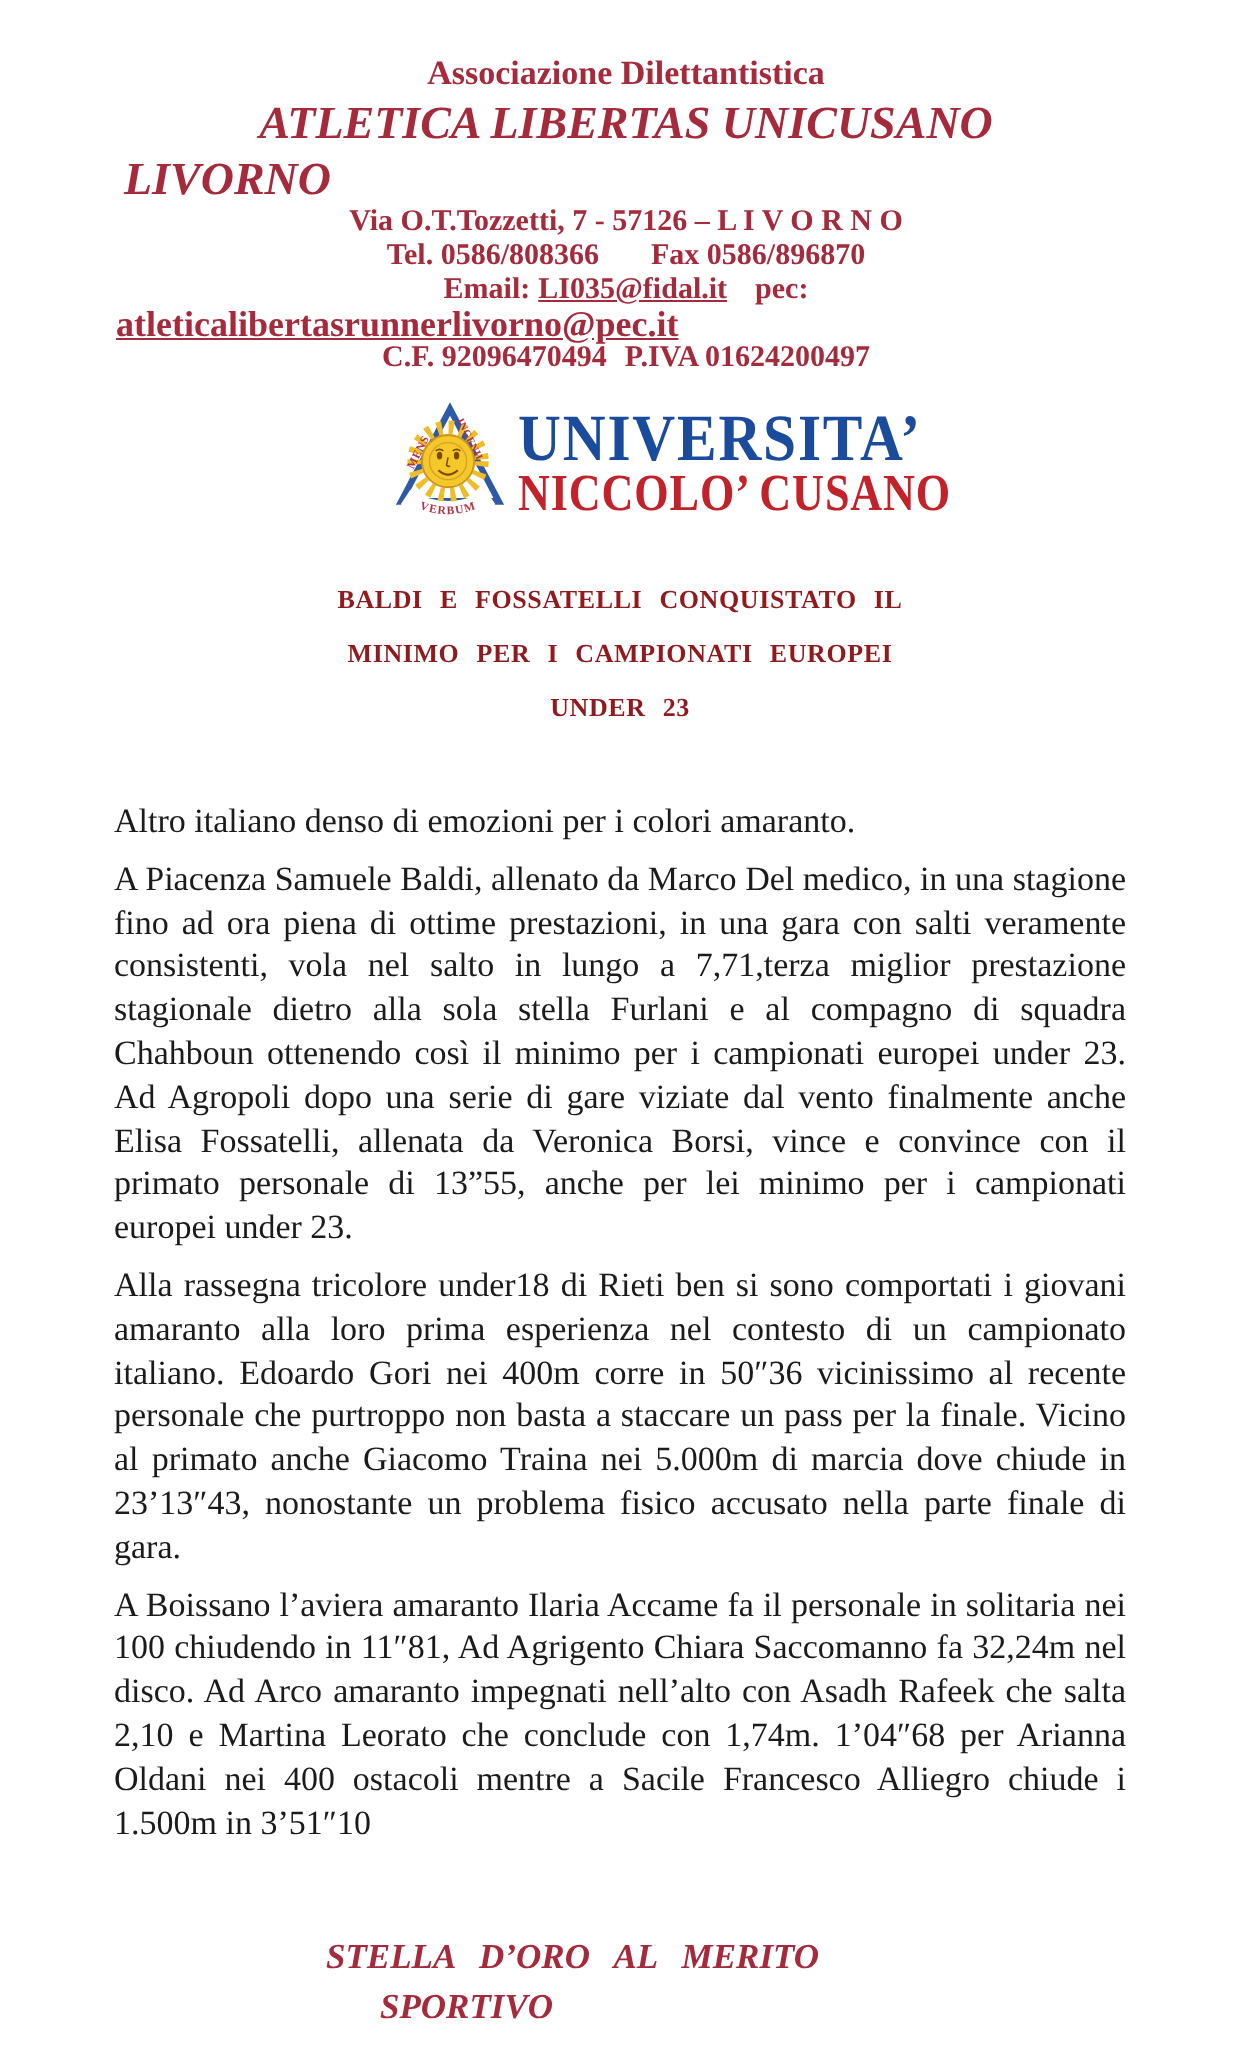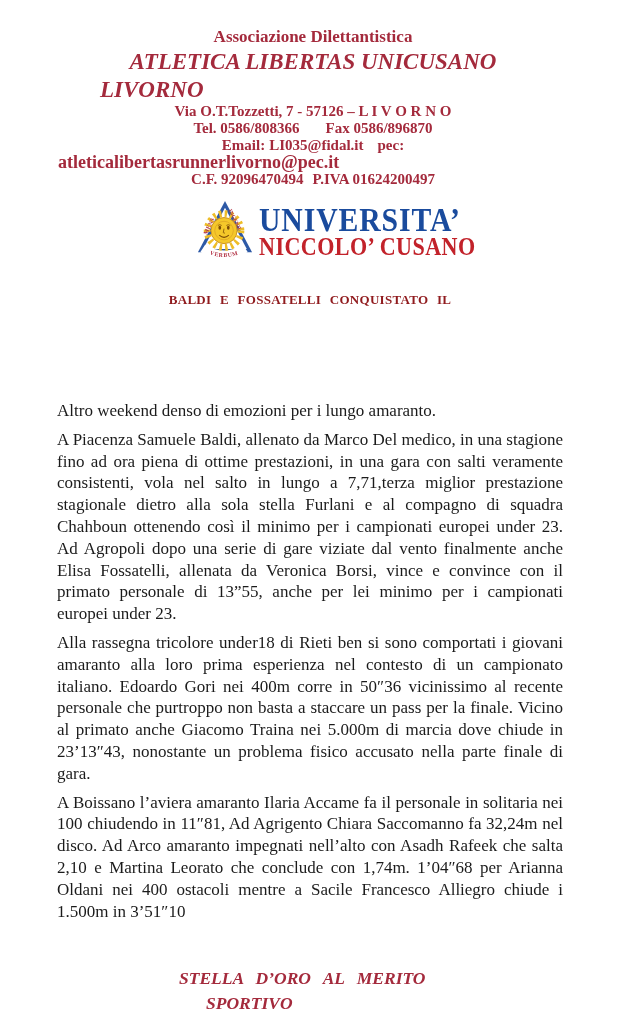--- a/index.html
+++ b/index.html
@@ -7,28 +7,28 @@
   body {
     width:620px; height:1024px;
     position:relative; overflow:hidden;
     font-family:"Liberation Serif", serif;
   }
 
   
   .hdr { position:absolute; top:27px; left:0; width:560px; color:#A42A3C; font-weight:bold; }
   .h-assoc { font-size:17px; line-height:20px; text-align:center; padding-left:66px; }
   .h-club1 { font-size:23px; line-height:29px; font-style:italic; text-align:center; padding-left:66px; white-space:nowrap; }
-  .h-club2 { font-size:23px; line-height:27px; font-style:italic; margin-left:100px; }
+  .h-club2 { font-size:23px; line-height:27px; font-style:italic; margin-left:62px; }
   .h-small { font-size:15px; line-height:17px; text-align:center; padding-left:66px; }
   .h-pec   { font-size:18px; line-height:17px; margin-left:58px; text-align:left; }
   .fax-part { margin-left:26px; }
   .piva-part { margin-left:9px; }
   .pec-label { margin-left:14px; }
   .email-link { margin-left:4px; }
-  .lnk { color:inherit; cursor:pointer; }
+  .lnk { color:inherit; text-decoration:underline; cursor:pointer; }
 
   
   .logo { position:absolute; top:199px; left:196px; display:flex; gap:5px; }
   .emblem { width:58px; height:68px; display:block; }
   .wordmark { padding-top:7px; }
   .wm1 { font-weight:bold; font-size:33px; line-height:28px; color:#1A4B9D;
          letter-spacing:1px; transform:scaleX(.9); transform-origin:0 0; white-space:nowrap; }
   .wm2 { font-weight:bold; font-size:26px; line-height:25px; color:#C2222A;
          letter-spacing:.5px; transform:scaleX(.85); transform-origin:0 0; white-space:nowrap; }
 
@@ -36,21 +36,21 @@
   .title { position:absolute; top:286px; left:57px; width:506px;
            text-align:center; color:#901B1E; font-weight:bold;
            font-size:13px; line-height:27px; word-spacing:5px; letter-spacing:.3px; }
 
   
   .bodytext { position:absolute; top:400px; left:57px; width:506px;
               font-size:17px; line-height:21.8px; color:#1B1B1B; text-align:justify; }
   .bodytext p { margin:0 0 7px 0; }
 
   
-  .foot { position:absolute; top:966px; left:179px; color:#A42A3C;
+  .foot { position:absolute; top:966px; left:163px; color:#A42A3C;
           font-weight:bold; font-style:italic; font-size:17.5px;
           line-height:25px; word-spacing:8px; }
   .f2 { margin-left:27px; }
 
   .emblem text { font-family:"Liberation Serif", serif; font-weight:bold; }
 </style>
 </head>
 <body>
 
 <div>
@@ -105,24 +105,26 @@
       </text>
     </svg>
     <div class="wordmark">
       <div class="wm1">UNIVERSITA’</div>
       <div class="wm2">NICCOLO’ CUSANO</div>
     </div>
   </div>
 
   <h1 class="title">
     <div>BALDI E FOSSATELLI CONQUISTATO IL</div>
+    <div>MINIMO PER I CAMPIONATI EUROPEI</div>
+    <div>UNDER 23</div>
   </h1>
 
   <main class="bodytext">
-    <p>Altro weekend denso di emozioni per i lungo amaranto.</p>
+    <p>Altro italiano denso di emozioni per i colori amaranto.</p>
     <p>A Piacenza Samuele Baldi, allenato da Marco Del medico, in una stagione fino ad ora piena di ottime prestazioni, in una gara con salti veramente consistenti, vola nel salto in lungo a 7,71,terza miglior prestazione stagionale dietro alla sola stella Furlani e al compagno di squadra Chahboun ottenendo così il minimo per i campionati europei under 23. Ad Agropoli dopo una serie di gare viziate dal vento finalmente anche Elisa Fossatelli, allenata da Veronica Borsi, vince e convince con il primato personale di 13”55, anche per lei minimo per i campionati europei under 23.</p>
     <p>Alla rassegna tricolore under18 di Rieti ben si sono comportati i giovani amaranto alla loro prima esperienza nel contesto di un campionato italiano. Edoardo Gori nei 400m corre in 50″36 vicinissimo al recente personale che purtroppo non basta a staccare un pass per la finale. Vicino al primato anche Giacomo Traina nei 5.000m di marcia dove chiude in 23’13″43, nonostante un problema fisico accusato nella parte finale di gara.</p>
     <p>A Boissano l’aviera amaranto Ilaria Accame fa il personale in solitaria nei 100 chiudendo in 11″81, Ad Agrigento Chiara Saccomanno fa 32,24m nel disco. Ad Arco amaranto impegnati nell’alto con Asadh Rafeek che salta 2,10 e Martina Leorato che conclude con 1,74m. 1’04″68 per Arianna Oldani nei 400 ostacoli mentre a Sacile Francesco Alliegro chiude i 1.500m in 3’51″10</p>
   </main>
 
   <footer class="foot">
     <div>STELLA D’ORO AL MERITO</div>
     <div class="f2">SPORTIVO</div>
   </footer>
 

